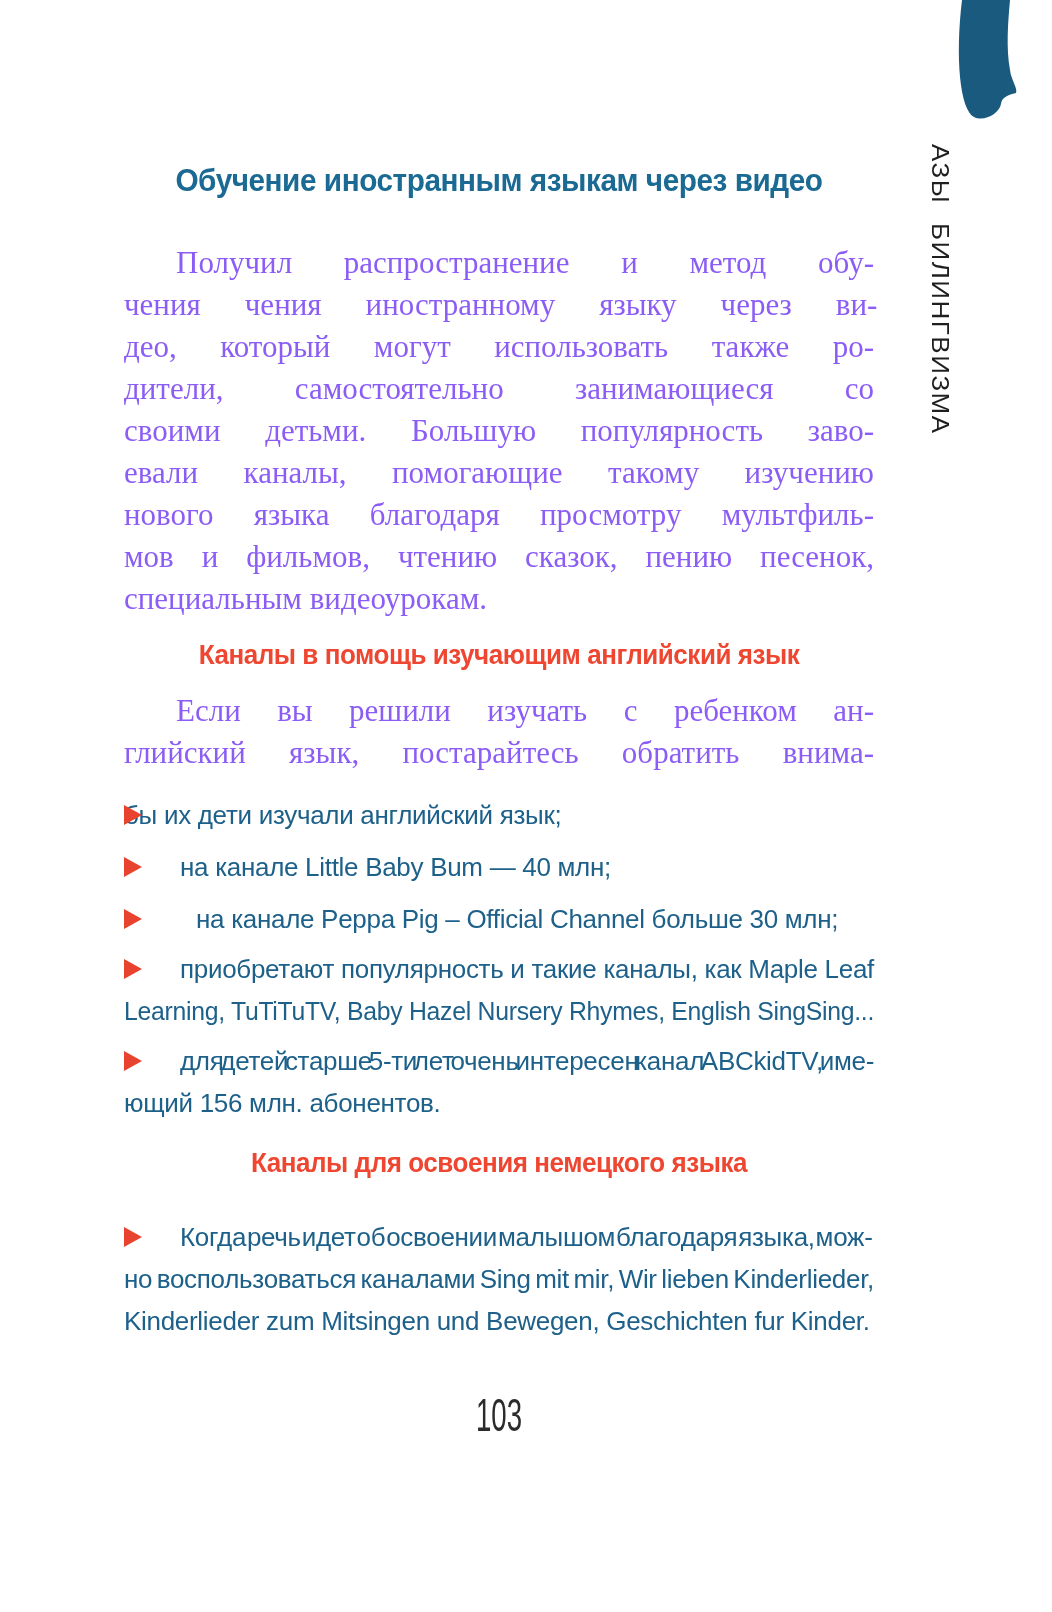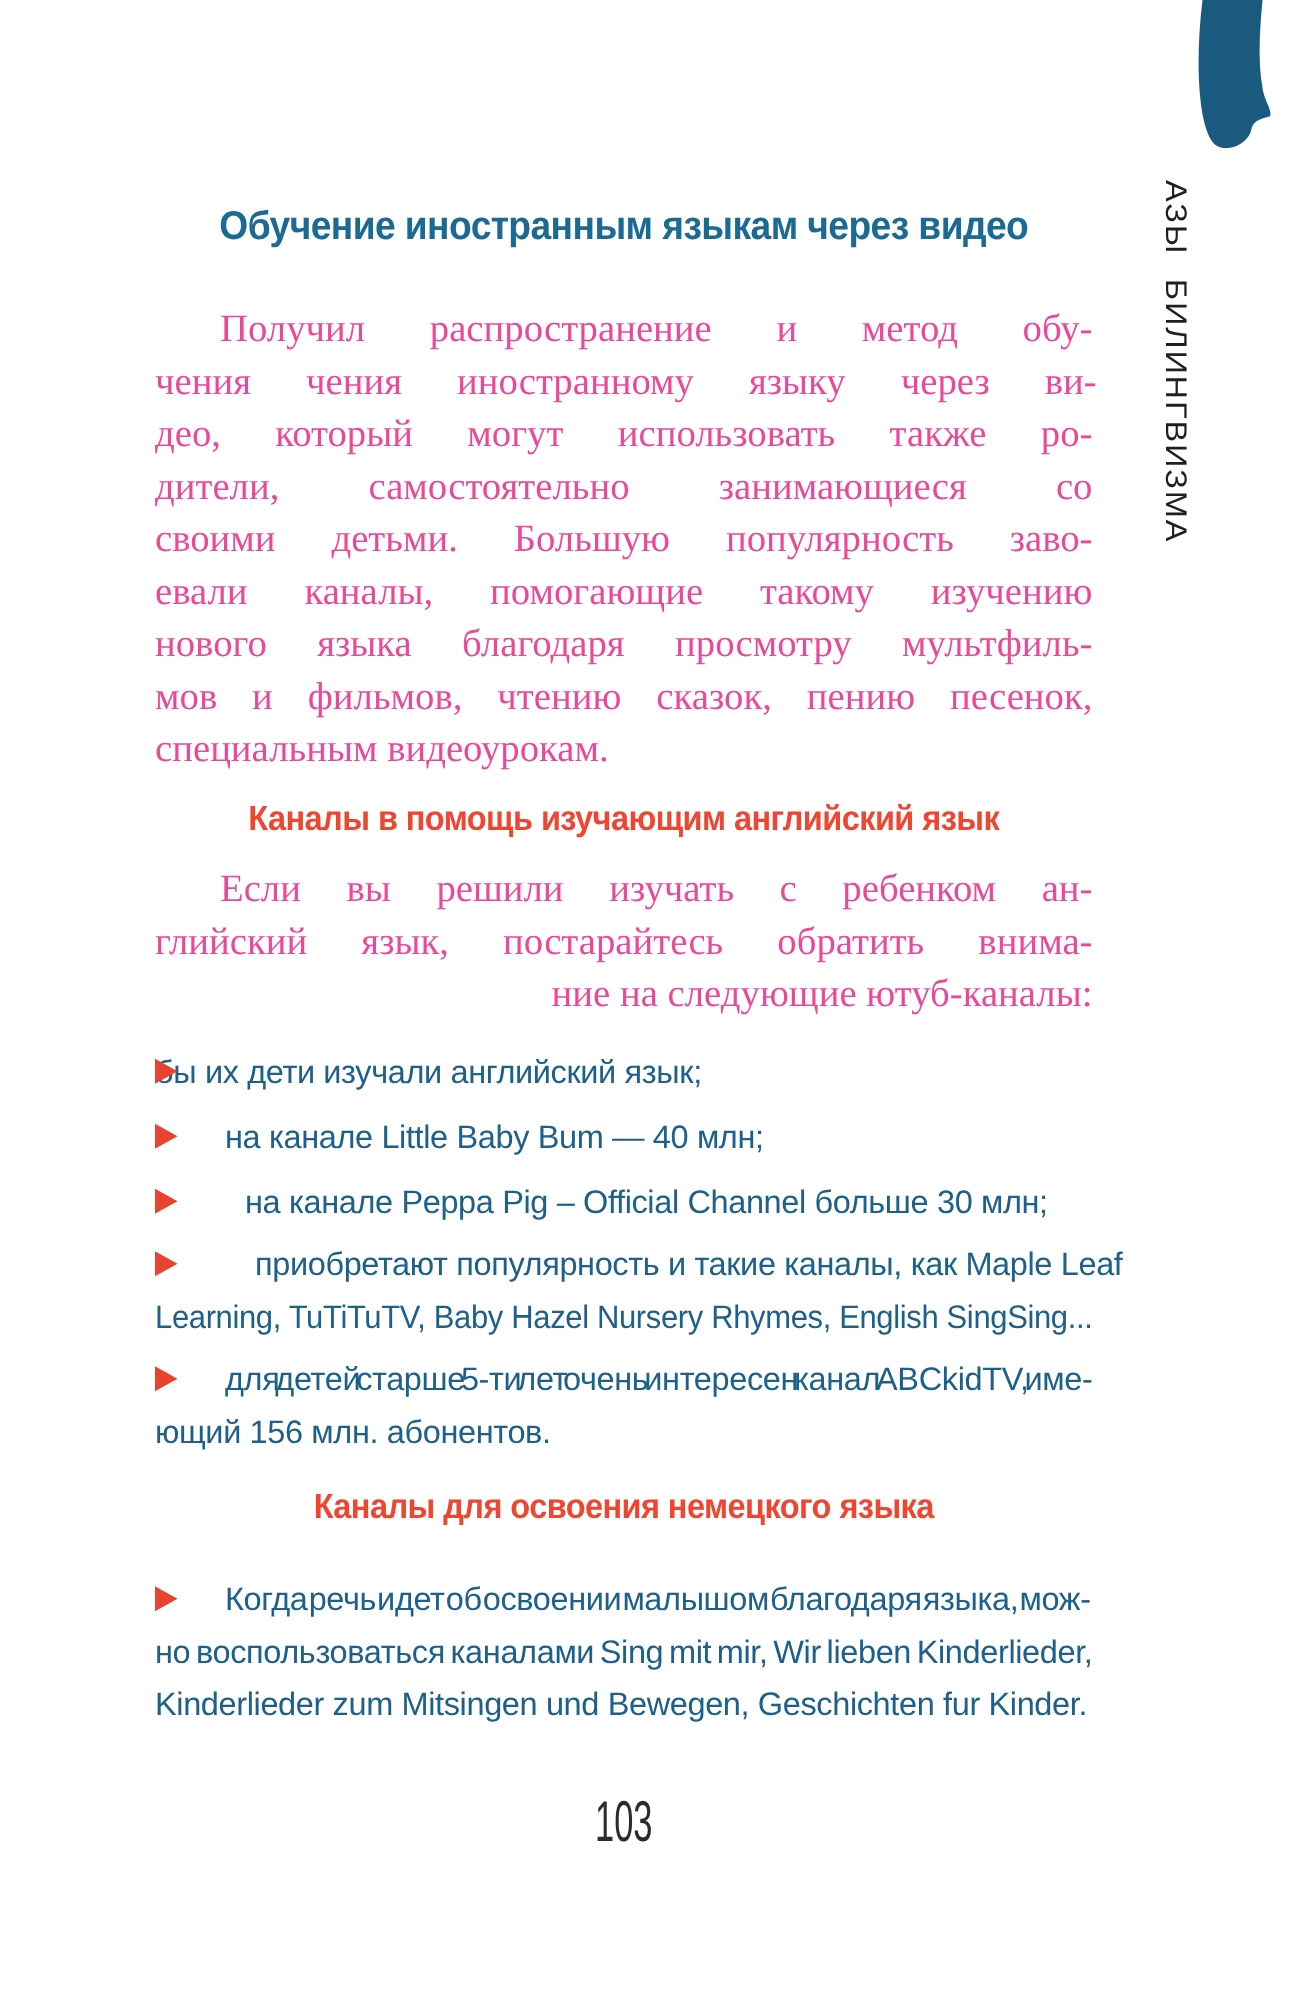--- a/index.html
+++ b/index.html
@@ -14,21 +14,21 @@
   .title {
     margin:0; text-align:center; white-space:nowrap;
     font-family:"Liberation Sans", sans-serif;
     font-weight:bold; font-size:32px; line-height:40px;
     letter-spacing:-0.5px; color:#1a6a93;
     transform:scaleX(0.93); transform-origin:center;
   }
   .para { margin-top:42px; }
   .para2 { margin-top:16px;text-align:right; }
   .line {
-    font-size:31px; line-height:42px; color:#ec4899;
+    font-size:31px; line-height:42px; color:#8b5cf6;
   }
   .indent { text-indent:52px; }
 
   .red-heading {
     margin:16px 0 0 0; text-align:center; white-space:nowrap;
     font-family:"Liberation Sans", sans-serif;
     font-weight:bold; font-size:28px; line-height:38px;
     letter-spacing:-0.5px; color:#ee4630;
     transform:scaleX(0.93); transform-origin:center;
   }
@@ -94,21 +94,20 @@
       <div class="line j" style="white-space: nowrap; word-spacing: 32.5234px;">нового языка благодаря просмотру мультфиль-</div>
       <div class="line j" style="white-space: nowrap; word-spacing: 20.1719px;">мов и фильмов, чтению сказок, пению песенок,</div>
       <div class="line" style="white-space: nowrap;">специальным видеоурокам.</div>
     </div>
 
     <h2 class="red-heading">Каналы в помощь изучающим английский язык</h2>
 
     <div class="para para2">
       <div class="line indent j" style="white-space: nowrap; word-spacing: 28.6927px;">Если вы решили изучать с ребенком ан-</div>
       <div class="line j" style="white-space: nowrap; word-spacing: 35.5195px;">глийский язык, постарайтесь обратить внима-</div>
-      <div class="line" style="white-space: nowrap;">ние на следующие ютуб-каналы:</div>
     </div>
 
     <div class="bullets">
 
       <div class="bullet first">
         <span class="tri"></span>
         <div class="bline" style="white-space: nowrap;">бы их дети изучали английский язык;</div>
       </div>
 
       <div class="bullet">
@@ -116,21 +115,21 @@
         <div class="bline bfirst" style="white-space: nowrap;">на канале Little Baby Bum — 40 млн;</div>
       </div>
 
       <div class="bullet">
         <span class="tri"></span>
         <div class="bline bfirst" style="white-space: nowrap; margin-left: 16px;">на канале Peppa Pig – Official Channel больше 30 млн;</div>
       </div>
 
       <div class="bullet b4">
         <span class="tri"></span>
-        <div class="bline bfirst j" style="white-space: nowrap; word-spacing: 0.00669643px; padding-left: 24px;">приобретают популярность и такие каналы, как Maple Leaf</div>
+        <div class="bline bfirst j" style="white-space: nowrap; word-spacing: 0.00669643px;">приобретают популярность и такие каналы, как Maple Leaf</div>
         <div class="bline" style="white-space: nowrap; transform: scaleX(0.953497); transform-origin: left center;">Learning, TuTiTuTV, Baby Hazel Nursery Rhymes, English SingSing...</div>
       </div>
 
       <div class="bullet b5">
         <span class="tri"></span>
         <div class="bline bfirst j" style="white-space: nowrap; word-spacing: -10.1615px;">для детей старше 5-ти лет очень интересен канал ABCkidTV, име-</div>
         <div class="bline" style="white-space: nowrap;">ющий 156 млн. абонентов.</div>
       </div>
     </div>
 

